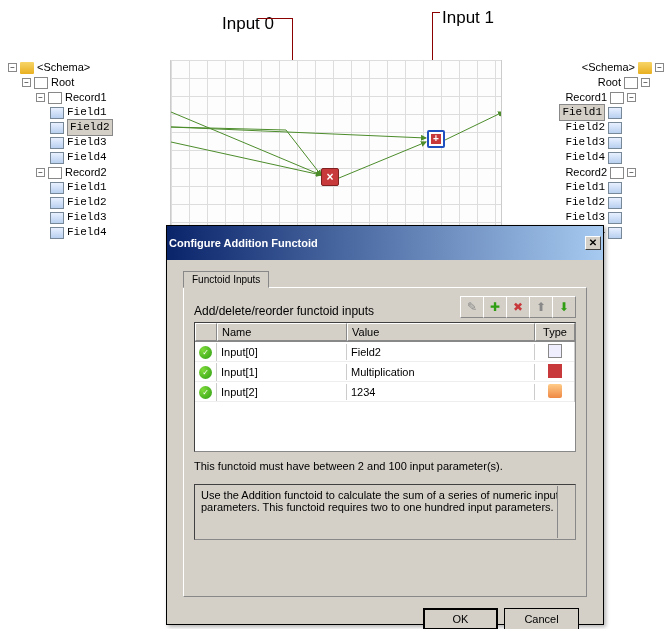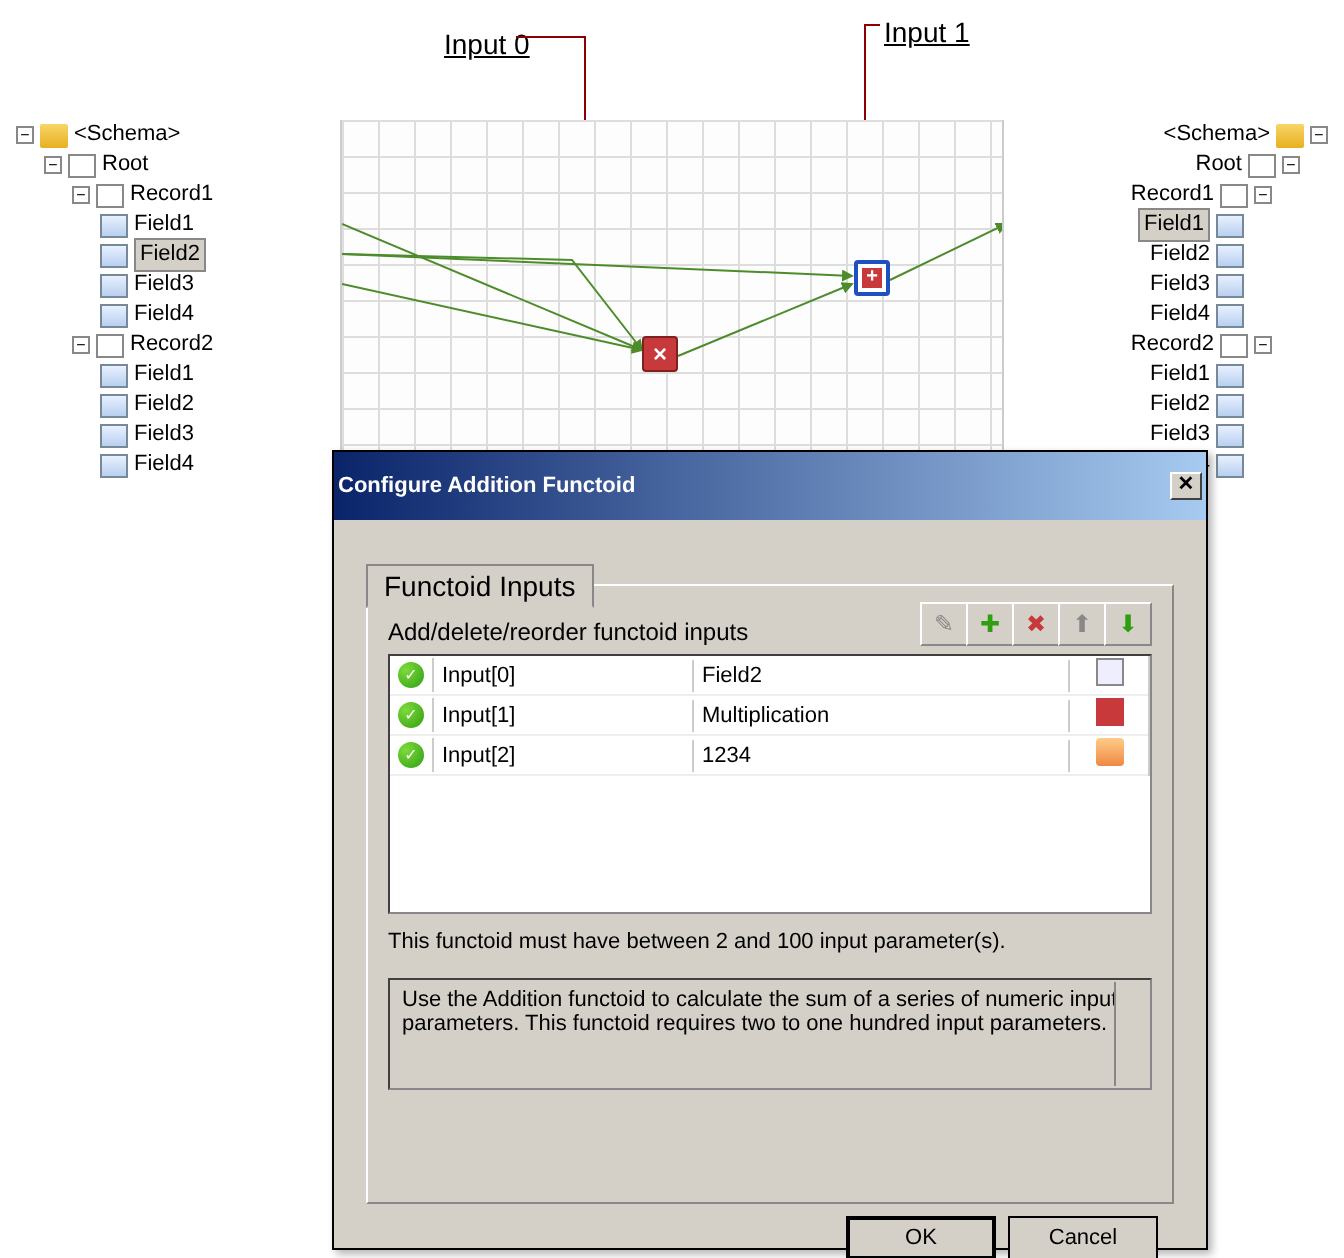--- a/index.html
+++ b/index.html
@@ -1,39 +1,39 @@
 <!DOCTYPE html>
 <html><head>
 <meta charset="utf-8">
 <style>
 * { box-sizing: border-box; margin: 0; padding: 0; }
 body { font-family: Tahoma, Arial, sans-serif; font-size: 11px; background: #fff; width: 672px; height: 629px; position: relative; overflow: hidden; color: #000; }
 
 
-.callout { position: absolute; font-size: 14px; color: #000; text-decoration: underline; }
+.callout { position: absolute; font-size: 17px; color: #000; }
 .callout-line { position: absolute; background: #8B0000; }
 
 
 .tree-panel { position: absolute; top: 60px; width: 140px; font-size: 11px; }
 .tree-left { left: 8px; }
 .tree-right { right: 8px; text-align: right; }
 .tree-node { display: flex; align-items: center; height: 15px; line-height: 15px; white-space: nowrap; }
 .tree-right .tree-node { justify-content: flex-end; }
 .tree-node .exp { width: 9px; height: 9px; border: 1px solid #888; display: inline-flex; align-items: center; justify-content: center; font-size: 8px; line-height: 7px; margin-right: 3px; background: #fff; }
 .tree-right .tree-node .exp { margin-left: 3px; margin-right: 0; }
 .tree-node .ico { width: 14px; height: 12px; display: inline-block; margin-right: 3px; }
 .tree-right .tree-node .ico { margin-left: 3px; margin-right: 0; }
 .ico-folder { background: linear-gradient(#F8D568,#E8B020); border-radius: 1px; }
 .ico-page { background: #fff; border: 1px solid #888; }
 .ico-field { background: linear-gradient(#e8f0ff,#b8d0f0); border: 1px solid #789; }
 .tree-node.sel span.lbl { background: #d4d0c8; border: 1px solid #888; padding: 0 2px; }
 .indent0 { padding-left: 0; }
 .indent1 { padding-left: 14px; }
 .indent2 { padding-left: 28px; }
-.indent3 { padding-left: 42px; }
+.indent3 { padding-left: 42px; font-family: Liberation Mono, monospace; }
 .tree-right .indent0 { padding-right: 0; padding-left:0; }
 .tree-right .indent1 { padding-right: 14px; padding-left:0; }
 .tree-right .indent2 { padding-right: 28px; padding-left:0; }
 .tree-right .indent3 { padding-right: 42px; padding-left:0; }
 
 
 .canvas { position: absolute; left: 170px; top: 60px; width: 332px; height: 170px; background: #fdfdfd; background-image: linear-gradient(#ddd 1px, transparent 1px), linear-gradient(90deg, #ddd 1px, transparent 1px); background-size: 18px 18px; border-left:1px solid #ccc; border-right:1px solid #ccc; }
 .canvas svg { position:absolute; top:0; left:0; width:100%; height:100%; }
 
 .functoid { position: absolute; width: 18px; height: 18px; border-radius: 2px; display:flex; align-items:center; justify-content:center; color:#fff; font-weight:bold; font-size:12px; }
@@ -41,21 +41,21 @@
 .functoid.blue { background:#fff; border:2px solid #2050C0; }
 .functoid.blue::after { content:""; width:10px; height:10px; background:#C8393B; display:block; }
 .functoid.blue::before { content:"+"; position:absolute; color:#fff; z-index:2; font-size:10px; line-height:10px; }
 
 
 .dialog { position: absolute; left: 166px; top: 225px; width: 438px; height: 400px; border: 1px solid #000; background: #d4d0c8; box-shadow: 2px 2px 4px rgba(0,0,0,0.3); }
 .titlebar { background: linear-gradient(90deg,#0A246A,#A6CAF0); height: 34px; display: flex; align-items: center; justify-content: space-between; padding: 0 2px; color:#fff; font-weight:bold; font-size:11px; }
 .titlebar .close { width:16px; height:14px; background:#d4d0c8; border:1px solid #fff; border-right-color:#404040; border-bottom-color:#404040; color:#000; font-size:10px; text-align:center; line-height:12px; font-weight:bold; font-family:Arial; }
 .dialog-body { padding: 10px 16px 8px 16px; position:relative; height: calc(100% - 18px); }
 .tabs { display:flex; }
-.tab { padding: 2px 8px; border:1px solid #888; border-bottom:none; background:#d4d0c8; font-size:14px; position:relative; top:12px; margin-right:-1px; }
+.tab { padding: 2px 8px; border:1px solid #888; border-bottom:none; background:#d4d0c8; font-size:10px; position:relative; top:1px; margin-right:-1px; }
 .tab.active { background:#d4d0c8; z-index:2; border-bottom:1px solid #d4d0c8; }
 .tab-panel { border:1px solid #888; border-top-color:#fff; border-left-color:#fff; padding:8px 10px; height: 310px; background:#d4d0c8; }
 
 .toolbar { display:flex; justify-content:flex-end; gap:0; margin-bottom:4px; }
 .toolbtn { width:24px; height:22px; border:1px solid #888; border-top-color:#fff; border-left-color:#fff; background:#d4d0c8; display:flex; align-items:center; justify-content:center; font-size:12px; margin-left:-1px; }
 .toolbtn.disabled { color:#888; }
 .sublabel { font-size:12px; margin-bottom:4px; }
 
 .grid-table { border:1px solid #888; border-top-color:#404040; border-left-color:#404040; background:#fff; height:130px; overflow:hidden; }
 .grid-header { display:flex; background:#d4d0c8; border-bottom:1px solid #888; }
@@ -248,20 +248,26 @@
             </div>
           <div class="toolbtn disabled">
               <span>⬆</span>
             </div>
           <div class="toolbtn" style="color:#2F9E13;">
               <span>⬇</span>
             </div>
         </div>
       </div>
       <div class="grid-table">
+        <div class="grid-header">
+          <div class="col-status"></div>
+          <div class="col-name">Name</div>
+          <div class="col-value">Value</div>
+          <div class="col-type">Type</div>
+        </div>
         <div class="grid-row">
           <div class="col-status"><span class="status-dot">✓</span></div>
           <div class="col-name">Input[0]</div>
           <div class="col-value">Field2</div>
           <div class="col-type"><span class="type-ico link"></span></div>
         </div>
         <div class="grid-row">
           <div class="col-status"><span class="status-dot">✓</span></div>
           <div class="col-name">Input[1]</div>
           <div class="col-value">Multiplication</div>

